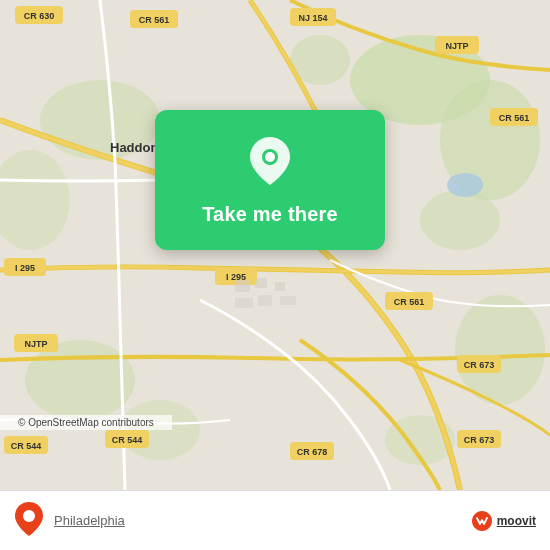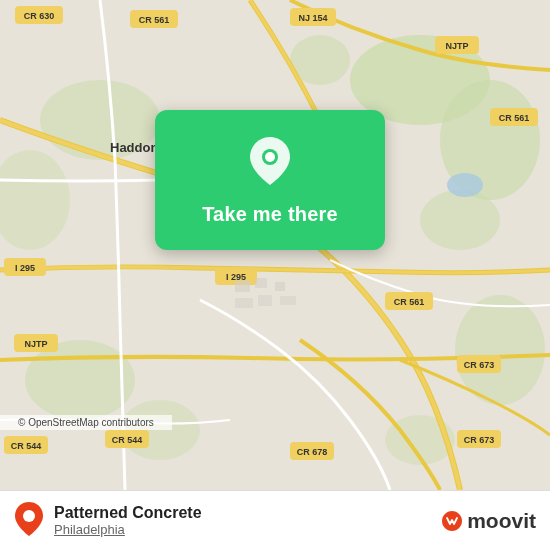--- a/index.html
+++ b/index.html
@@ -91,23 +91,24 @@
 
     #moovit-logo {
       display: flex;
       align-items: center;
       gap: 4px;
       margin-left: auto;
       flex-shrink: 0;
     }
 
     #moovit-text {
-      font-size: 21px;
+      font-size: 12px;
       font-weight: 700;
       color: #333;
+      text-decoration: underline;
     }
 
     #copyright-bar {
       position: absolute;
       bottom: 60px;
       left: 0;
       background: rgba(255,255,255,0.7);
       padding: 2px 18px;
       font-size: 10px;
       color: #444;
@@ -226,21 +227,20 @@
 
 <div id="bottom-bar">
   <div id="bottom-icon">
     <svg width="30" height="36" viewBox="0 0 30 36" xmlns="http://www.w3.org/2000/svg">
       <path d="M15 1 C7 1 1 7 1 15 C1 25 15 35 15 35 C15 35 29 25 29 15 C29 7 23 1 15 1 Z" fill="#e8401a"></path>
       <circle cx="15" cy="15" r="6" fill="white"></circle>
     </svg>
   </div>
 
   <div id="bottom-text-group">
-    <span id="place-name">Patterned Concrete</span>
     <span id="place-city">Philadelphia</span>
   </div>
 
   <div id="moovit-logo">
     <svg width="22" height="22" viewBox="0 0 22 22" xmlns="http://www.w3.org/2000/svg">
       <path d="M11 1 C5.5 1 1 5.5 1 11 C1 16.5 5.5 21 11 21 C16.5 21 21 16.5 21 11 C21 5.5 16.5 1 11 1 Z" fill="#e8401a"></path>
       <path d="M6 8 L9 14 L11 10 L13 14 L16 8" stroke="white" stroke-width="1.8" fill="none" stroke-linecap="round" stroke-linejoin="round"></path>
     </svg>
     <span id="moovit-text">moovit</span>
   </div>

